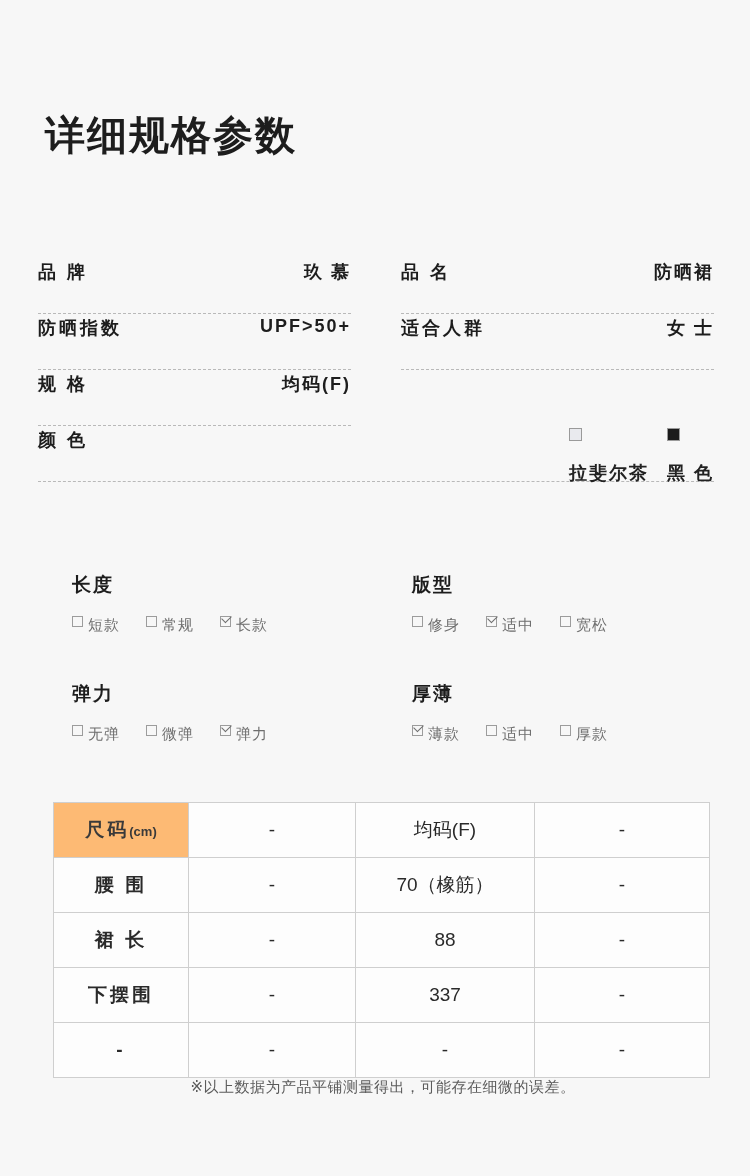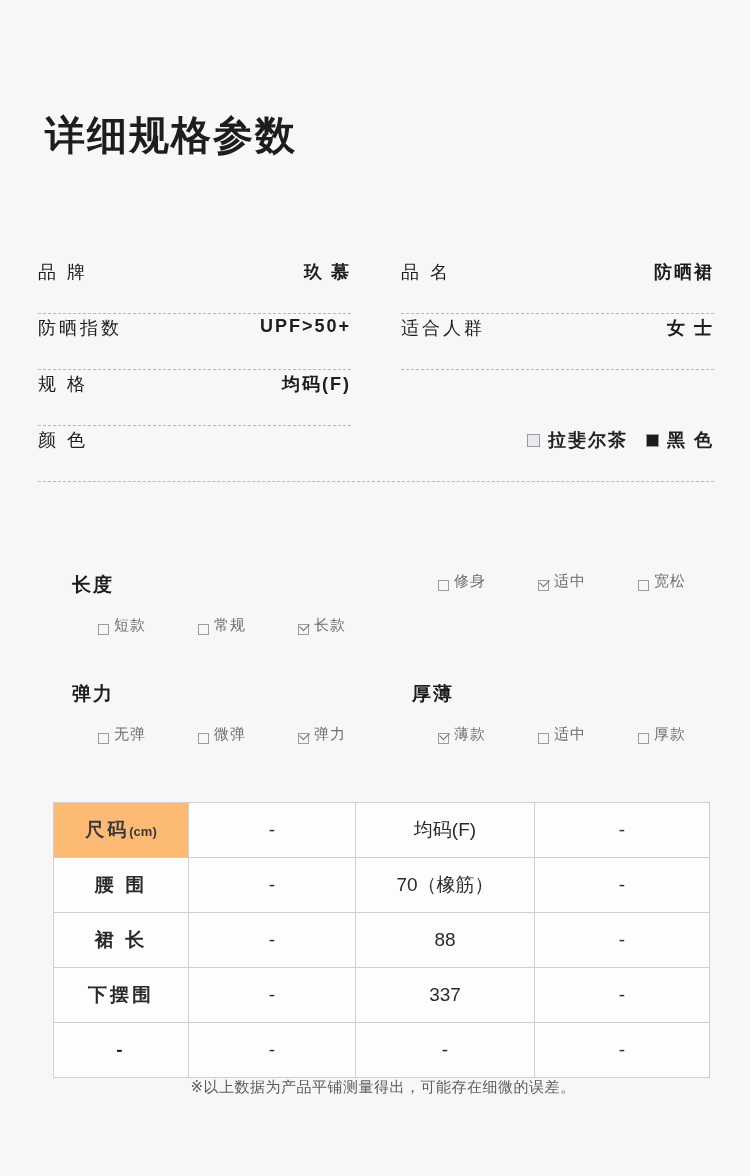--- a/index.html
+++ b/index.html
@@ -52,45 +52,45 @@
     display: flex;
     align-items: flex-start;
     justify-content: space-between;
     padding: 2px 0 0 0;
   }
   .spec-row.full {
     width: 676px;
   }
   .spec-label {
     font-size: 18px;
-    font-weight: normal;
+    font-weight: bold;
     color: #1d1d1d;
     letter-spacing: 3px;
     white-space: nowrap;
   }
   .spec-value {
     font-size: 18px;
     font-weight: bold;
     color: #1d1d1d;
     letter-spacing: 2px;
     white-space: nowrap;
     text-align: right;
   }
   .colors {
     display: flex;
     align-items: center;
     gap: 18px;
   }
   .color-item {
     display: flex;
-    align-items: center;
-    gap: 8px;
+    gap: 20px;
     font-size: 18px;
     font-weight: bold;
     letter-spacing: 2px;
+    flex-direction: column;
   }
   .swatch {
     display: inline-block;
     width: 13px;
     height: 13px;
     border: 1px solid #9a9a9a;
     box-sizing: border-box;
   }
 
   
@@ -116,26 +116,25 @@
     letter-spacing: 2px;
     margin-bottom: 18px;
   }
   .opt-items {
     display: flex;
     align-items: center;
     gap: 26px;
   }
   .opt-item {
     display: flex;
-    align-items: flex-end;
+    align-items: flex-start;
     font-size: 15px;
     color: #6e6e6e;
     letter-spacing: 1px;
     white-space: nowrap;
-    margin-left: 26px;
   }
   .box {
     display: inline-block;
     width: 11px;
     height: 11px;
     border: 1px solid #9c9c9c;
     margin-right: 5px;
     position: relative;
     box-sizing: border-box;
     flex: 0 0 auto;
@@ -271,20 +270,21 @@
           <span>常规</span>
         </span>
         <span class="opt-item checked">
           <span class="box"></span>
           <span>长款</span>
         </span>
       </div>
     </div>
 
     <div class="opt-group">
+      <div class="opt-title">版型</div>
       <div class="opt-items">
         <span class="opt-item">
           <span class="box"></span>
           <span>修身</span>
         </span>
         <span class="opt-item checked">
           <span class="box"></span>
           <span>适中</span>
         </span>
         <span class="opt-item">

